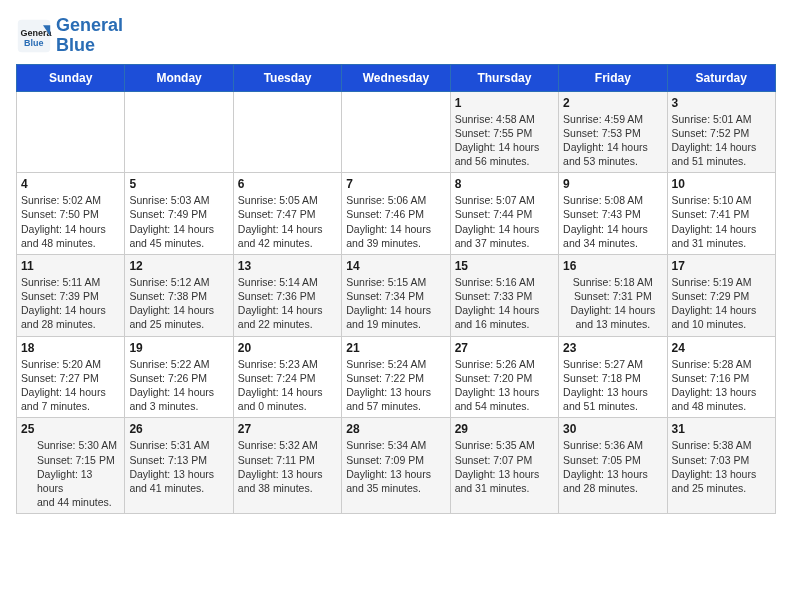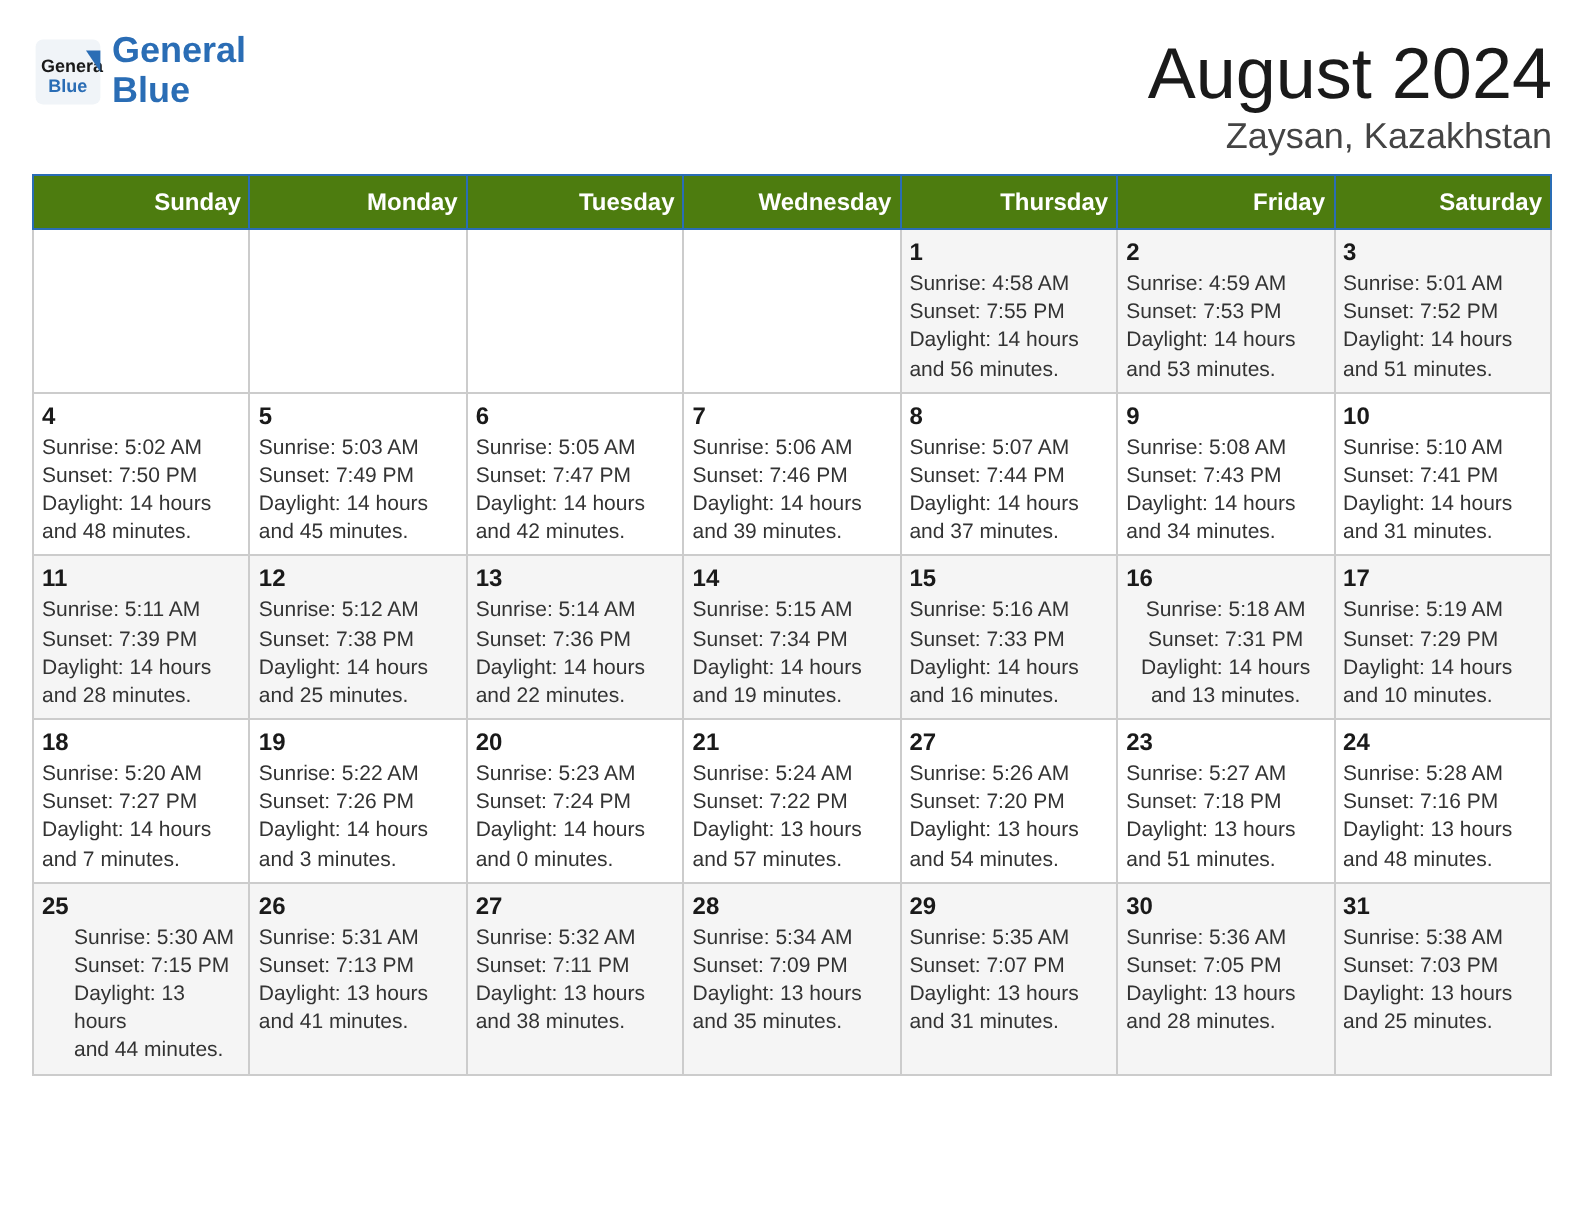--- a/index.html
+++ b/index.html
@@ -44,24 +44,24 @@
       font-size: 18px;
       font-weight: normal;
       color: #444;
     }
     table {
       width: 100%;
       border-collapse: collapse;
       font-size: 11px;
     }
     thead tr th {
-      background-color: #4d7c0f;
+      background-color: #1d4ed8;
       color: #fff;
       padding: 6px 4px;
-      text-align: right;
+      text-align: center;
       font-weight: bold;
       font-size: 12px;
       border: 1px solid #2a6db5;
     }
     tbody tr td {
       border: 1px solid #ccc;
       vertical-align: top;
       padding: 4px;
       height: 80px;
       width: calc(100% / 7);
@@ -96,24 +96,20 @@
       <text x="5" y="20" font-size="10" font-weight="bold" fill="#1a1a1a">General</text>
       <text x="9" y="31" font-size="10" font-weight="bold" fill="#2a6db5">Blue</text>
       <polygon points="30,8 38,8 38,20" fill="#2a6db5"></polygon>
     </svg>
     <div>
       <div class="logo-text">
         <span>General</span><br><span style="color:#2a6db5">Blue</span>
       </div>
     </div>
   </div>
-  <div class="title-block">
-    <h1>August 2024</h1>
-    <h2>Zaysan, Kazakhstan</h2>
-  </div>
 </div>
 
 <table>
   <thead>
     <tr id="header-row">
     <th>Sunday</th>
         <th>Monday</th>
         <th>Tuesday</th>
         <th>Wednesday</th>
         <th>Thursday</th>

